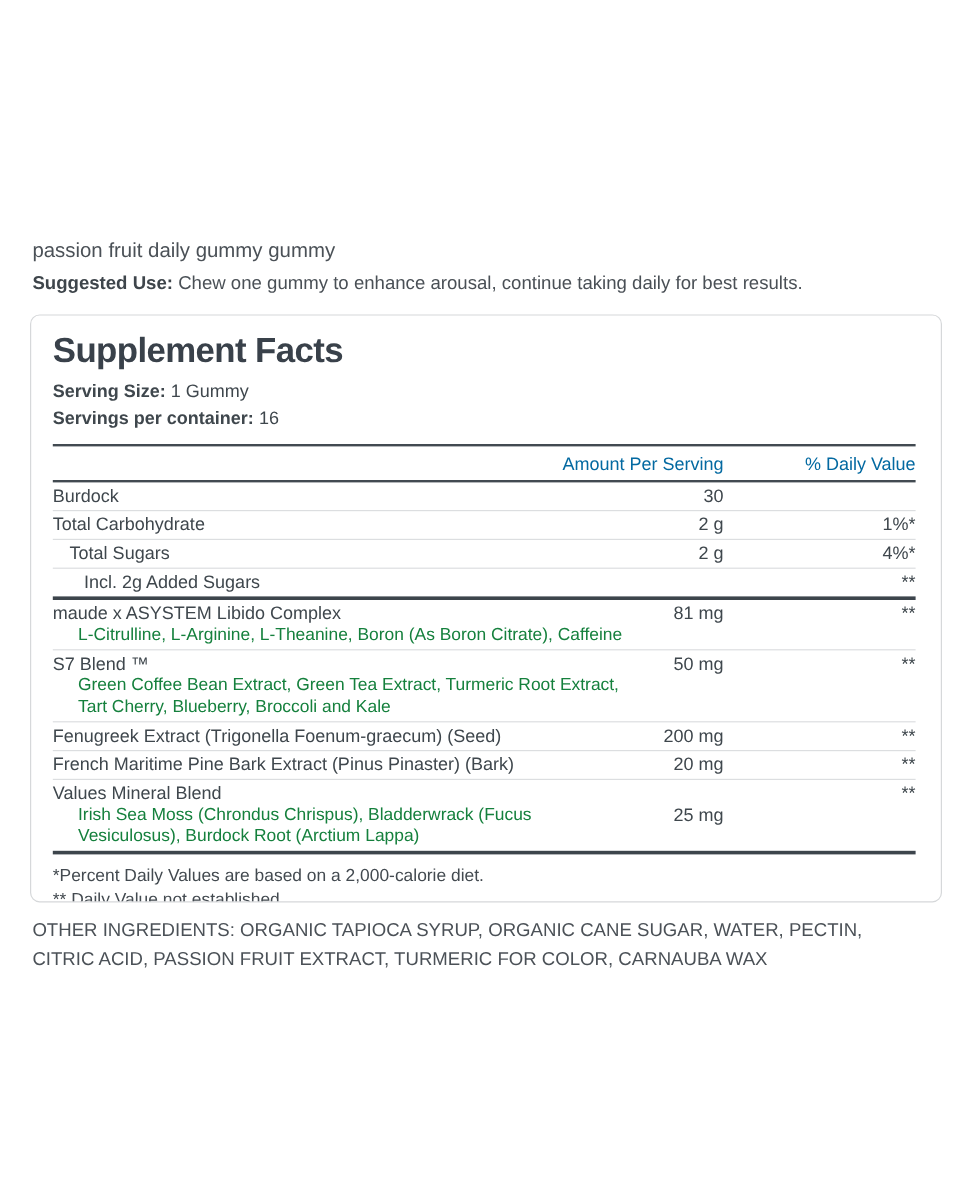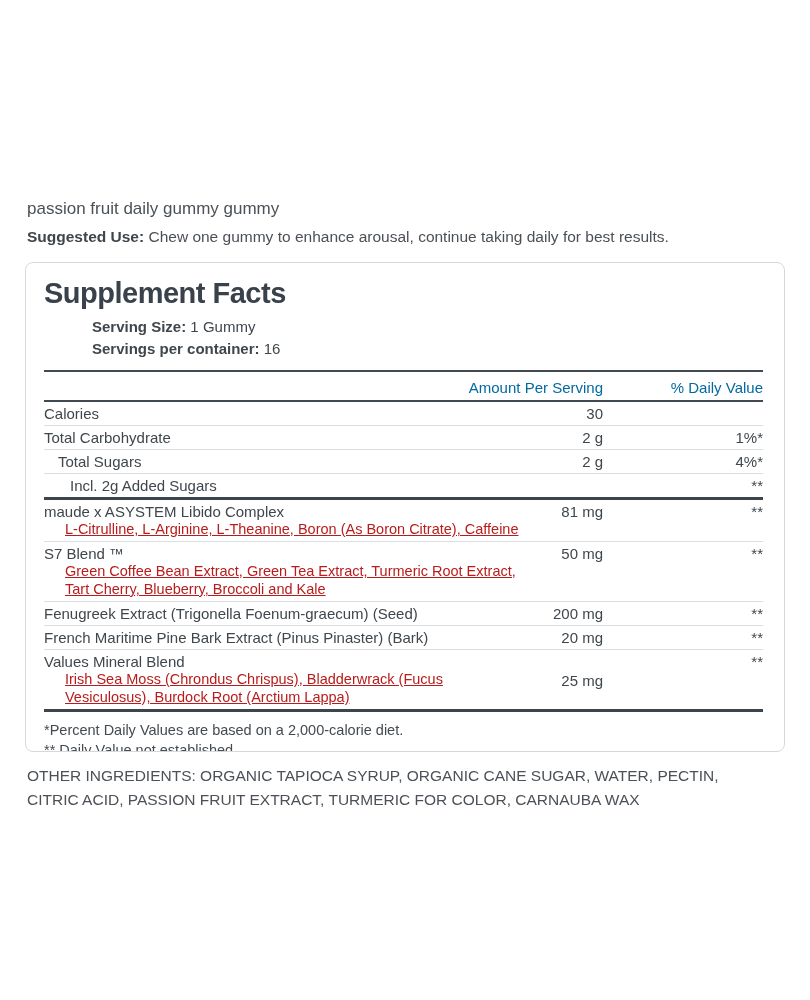--- a/index.html
+++ b/index.html
@@ -23,38 +23,38 @@
     position: absolute; left: 25px; top: 262px; width: 760px; height: 490px;
     border: 1px solid #d6d8da; border-radius: 8px;
     background: #ffffff;
     padding: 10px 21px 8px 18px;
     overflow: hidden;
   }
   .panel-title {
     font-size: 29px; font-weight: 700; letter-spacing: -0.5px;
     color: #39414a; line-height: 40px;
   }
-  .serving-line { font-size: 15px; line-height: 17px; margin-top: 5px; color: #3f474d; margin-left: 48px; }
+  .serving-line { font-size: 15px; line-height: 17px; margin-top: 5px; color: #3f474d; }
   .serving-line .lbl { font-weight: 700; }
   .facts-table { margin-top: 13px; position: relative; }
   .bt-dark  { border-top: 2px solid #424a51; }
   .bt-thick { border-top: 3px solid #3d454c; }
   .bt-thin  { border-top: 1px solid #dcdee0; }
   .hdr-row { position: relative; height: 30px; }
   .hdr-amt, .hdr-dv {
     position: absolute; top: 7px; font-size: 15px; color: #0369a1;
     text-align: right;
   }
   .hdr-amt { left: 0; right: 160px; }
   .hdr-dv  { left: 0; right: 0; }
   .row { position: relative; padding: 3px 0; font-size: 15px; line-height: 17px; }
   .row .name { color: #3f474d; }
   .row .ind1 { padding-left: 14px; }
   .row .ind2 { padding-left: 26px; }
-  .row .sub  { padding-left: 21px; font-size: 14.5px; line-height: 18px; color: #b91c1c; text-decoration: underline; }
+  .row .sub  { padding-left: 21px; font-size: 14.5px; line-height: 18px; color: #15803d; }
   .row .amt {
     position: absolute; left: 0; right: 160px; top: 3px;
     text-align: right; font-size: 15px;
   }
   .row .amt.mid { top: 50%; transform: translateY(-50%); }
   .row .dv {
     position: absolute; left: 0; right: 0; top: 3px;
     text-align: right; font-size: 15px;
   }
   .footnotes { padding-top: 8px; font-size: 14.5px; line-height: 20px; color: #434a50; }
@@ -83,21 +83,21 @@
   </div>
 
   <div class="facts-table">
 
     <div class="hdr-row bt-dark">
       <div class="hdr-amt">Amount Per Serving</div>
       <div class="hdr-dv">% Daily Value</div>
     </div>
 
     <div class="row bt-dark">
-      <div class="name">Calories</div>
+      <div class="name">Burdock</div>
       <div class="amt">30</div>
       <div class="dv"></div>
     </div>
 
     <div class="row bt-thin">
       <div class="name">Total Carbohydrate</div>
       <div class="amt">2 g</div>
       <div class="dv">1%*</div>
     </div>
 

